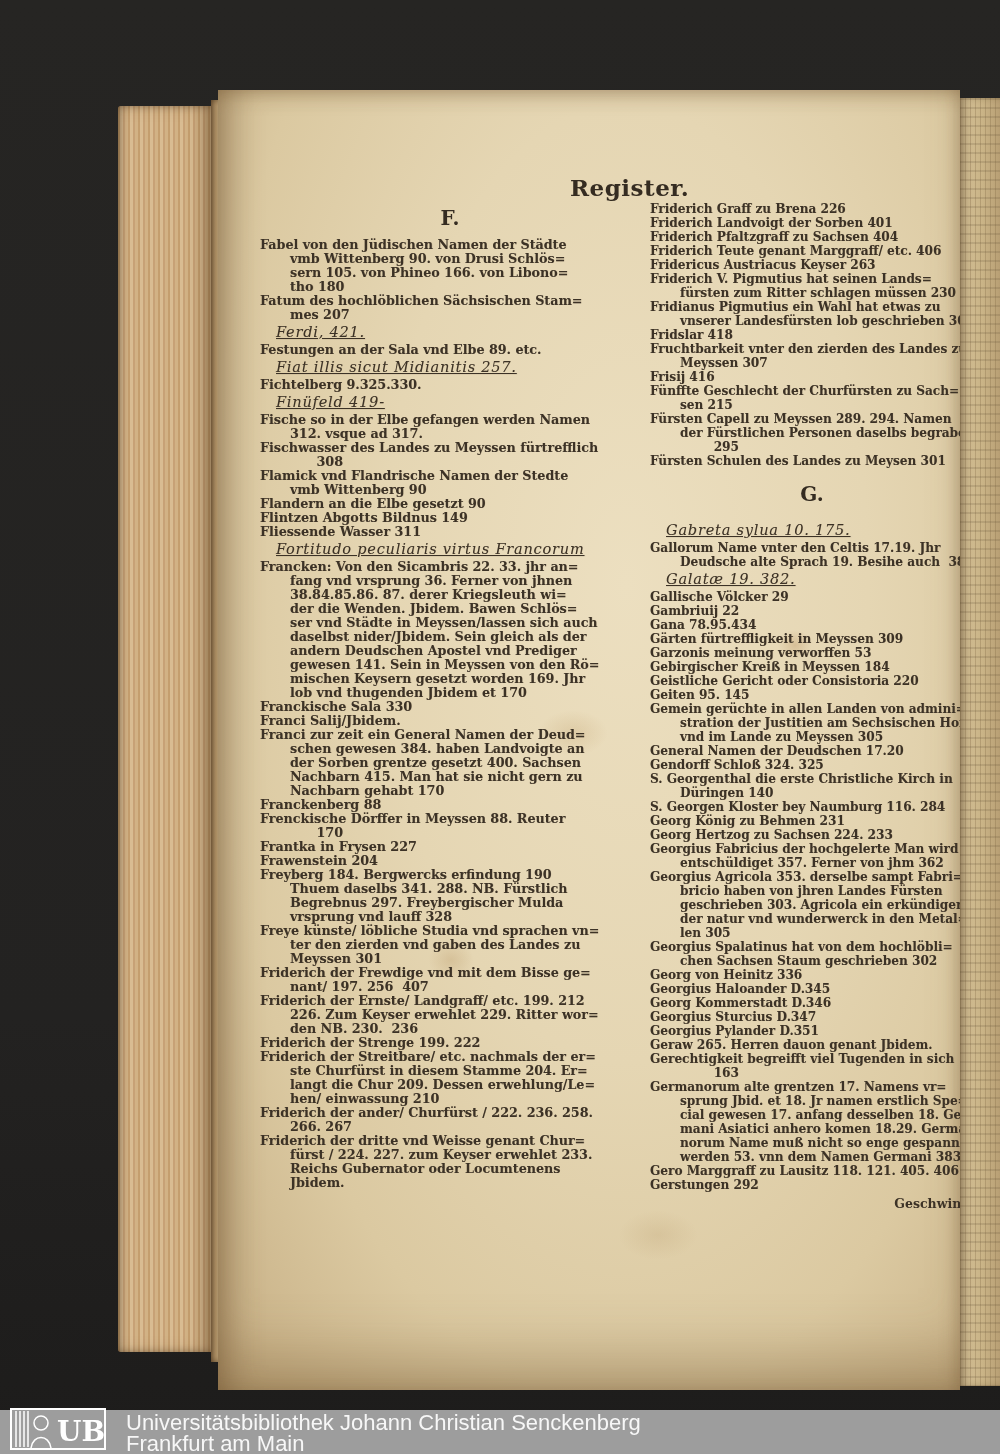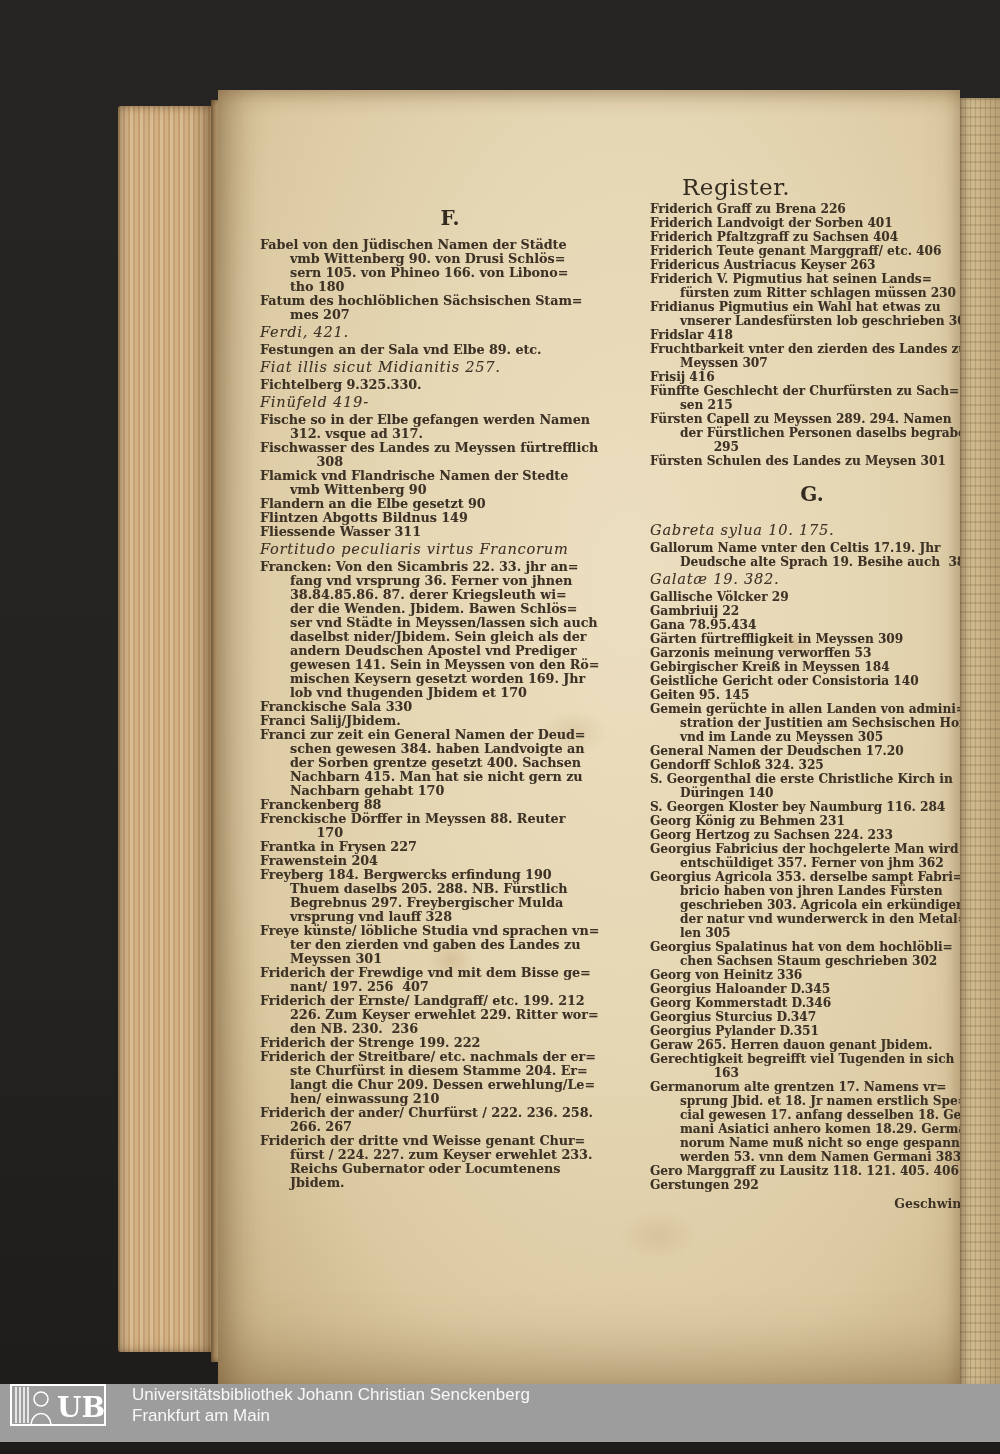--- a/index.html
+++ b/index.html
@@ -27,40 +27,40 @@
       repeating-linear-gradient(90deg,rgba(120,95,60,.28) 0 1px,rgba(0,0,0,0) 1px 5px),
       linear-gradient(90deg,#d3bf96,#cab487 55%,#b89f74);
     box-shadow:inset 6px 0 8px -3px rgba(60,40,15,.5);}
   
   .stain{position:absolute;border-radius:50%;pointer-events:none;}
   .s1{left:320px;top:620px;width:70px;height:46px;background:radial-gradient(ellipse,rgba(160,115,50,.16),rgba(0,0,0,0) 70%);}
   .s2{left:210px;top:850px;width:46px;height:40px;background:radial-gradient(ellipse,rgba(150,105,45,.18),rgba(0,0,0,0) 70%);}
   .s3{left:560px;top:540px;width:34px;height:30px;background:radial-gradient(ellipse,rgba(155,100,40,.22),rgba(0,0,0,0) 70%);}
   .s4{left:400px;top:1120px;width:80px;height:50px;background:radial-gradient(ellipse,rgba(150,110,55,.12),rgba(0,0,0,0) 70%);}
   
-  .page-title{position:absolute;left:352px;top:84px;width:220px;text-align:right;
-    font-size:23px;font-weight:400;color:#352c21;letter-spacing:.5px;}
+  .page-title{position:absolute;left:352px;top:84px;width:220px;text-align:left;
+    font-size:23px;font-weight:700;color:#352c21;letter-spacing:.5px;}
   .col{position:absolute;color:#3c3226;}
   .col-left{left:42px;top:116px;width:380px;font-size:12.7px;}
   .col-right{left:432px;top:112px;width:324px;font-size:12.1px;}
   .sec-head{text-align:center;font-size:20px;font-weight:700;color:#352c21;margin:0 0 8px 0;}
   .sec-head.g{margin:14px 0 16px 0;}
   .entry{font-weight:700;}
   .entry .ln{white-space:pre;line-height:14px;text-shadow:.3px .3px 0 rgba(60,40,20,.25);}
   .entry .ln.cont{padding-left:30px;}
-  .entry.latin{font-weight:400;font-style:italic;margin:2px 0;}
+  .entry.latin{font-weight:400;font-style:italic;margin:2px 16px;text-decoration:underline;}
   .entry.latin .ln{font-size:14.5px;letter-spacing:.8px;line-height:17px;}
   .catchword{text-align:right;padding-right:4px;margin-top:4px;font-weight:700;
     font-size:12.5px;color:#3c3226;}
   
-  .footer-bar{position:absolute;left:0;bottom:12px;width:1000px;height:58px;background:#9d9d9d;
-    display:flex;align-items:flex-start;}
+  .footer-bar{position:absolute;left:0;bottom:0;width:1000px;height:44px;background:#9d9d9d;
+    display:flex;align-items:flex-end;}
   .logo-box{margin-left:10px;flex:0 0 auto;}
-  .footer-text{margin-left:26px;color:#f7f7f7;font-family:"Liberation Sans",sans-serif;
-    font-size:17px;line-height:21px;}
+  .footer-text{margin-left:20px;color:#f7f7f7;font-family:"Liberation Sans",sans-serif;
+    font-size:22px;line-height:21px;}
 </style>
 </head>
 <body>
 
 <div class="stage">
 
   <div class="book">
     <div class="spine-edge"></div>
     <div class="spine-gap"></div>
 
@@ -157,21 +157,21 @@
               <div class="ln cont">      170</div>
             </div>
             <div class="entry fraktur">
               <div class="ln">Frantka in Frysen 227</div>
             </div>
             <div class="entry fraktur">
               <div class="ln">Frawenstein 204</div>
             </div>
             <div class="entry fraktur">
               <div class="ln">Freyberg 184. Bergwercks erfindung 190</div>
-              <div class="ln cont">Thuem daselbs 205. 288. NB. Fürstlich</div>
+              <div class="ln cont">Thuem daselbs 341. 288. NB. Fürstlich</div>
               <div class="ln cont">Begrebnus 297. Freybergischer Mulda</div>
               <div class="ln cont">vrsprung vnd lauff 328</div>
             </div>
             <div class="entry fraktur">
               <div class="ln">Freye künste/ löbliche Studia vnd sprachen vn=</div>
               <div class="ln cont">ter den zierden vnd gaben des Landes zu</div>
               <div class="ln cont">Meyssen 301</div>
             </div>
             <div class="entry fraktur">
               <div class="ln">Friderich der Frewdige vnd mit dem Bisse ge=</div>
@@ -276,21 +276,21 @@
             <div class="entry fraktur">
               <div class="ln">Gärten fürtreffligkeit in Meyssen 309</div>
             </div>
             <div class="entry fraktur">
               <div class="ln">Garzonis meinung verworffen 53</div>
             </div>
             <div class="entry fraktur">
               <div class="ln">Gebirgischer Kreiß in Meyssen 184</div>
             </div>
             <div class="entry fraktur">
-              <div class="ln">Geistliche Gericht oder Consistoria 140</div>
+              <div class="ln">Geistliche Gericht oder Consistoria 220</div>
             </div>
             <div class="entry fraktur">
               <div class="ln">Geiten 95. 145</div>
             </div>
             <div class="entry fraktur">
               <div class="ln">Gemein gerüchte in allen Landen von admini=</div>
               <div class="ln cont">stration der Justitien am Sechsischen Hofe</div>
               <div class="ln cont">vnd im Lande zu Meyssen 305</div>
             </div>
             <div class="entry fraktur">

